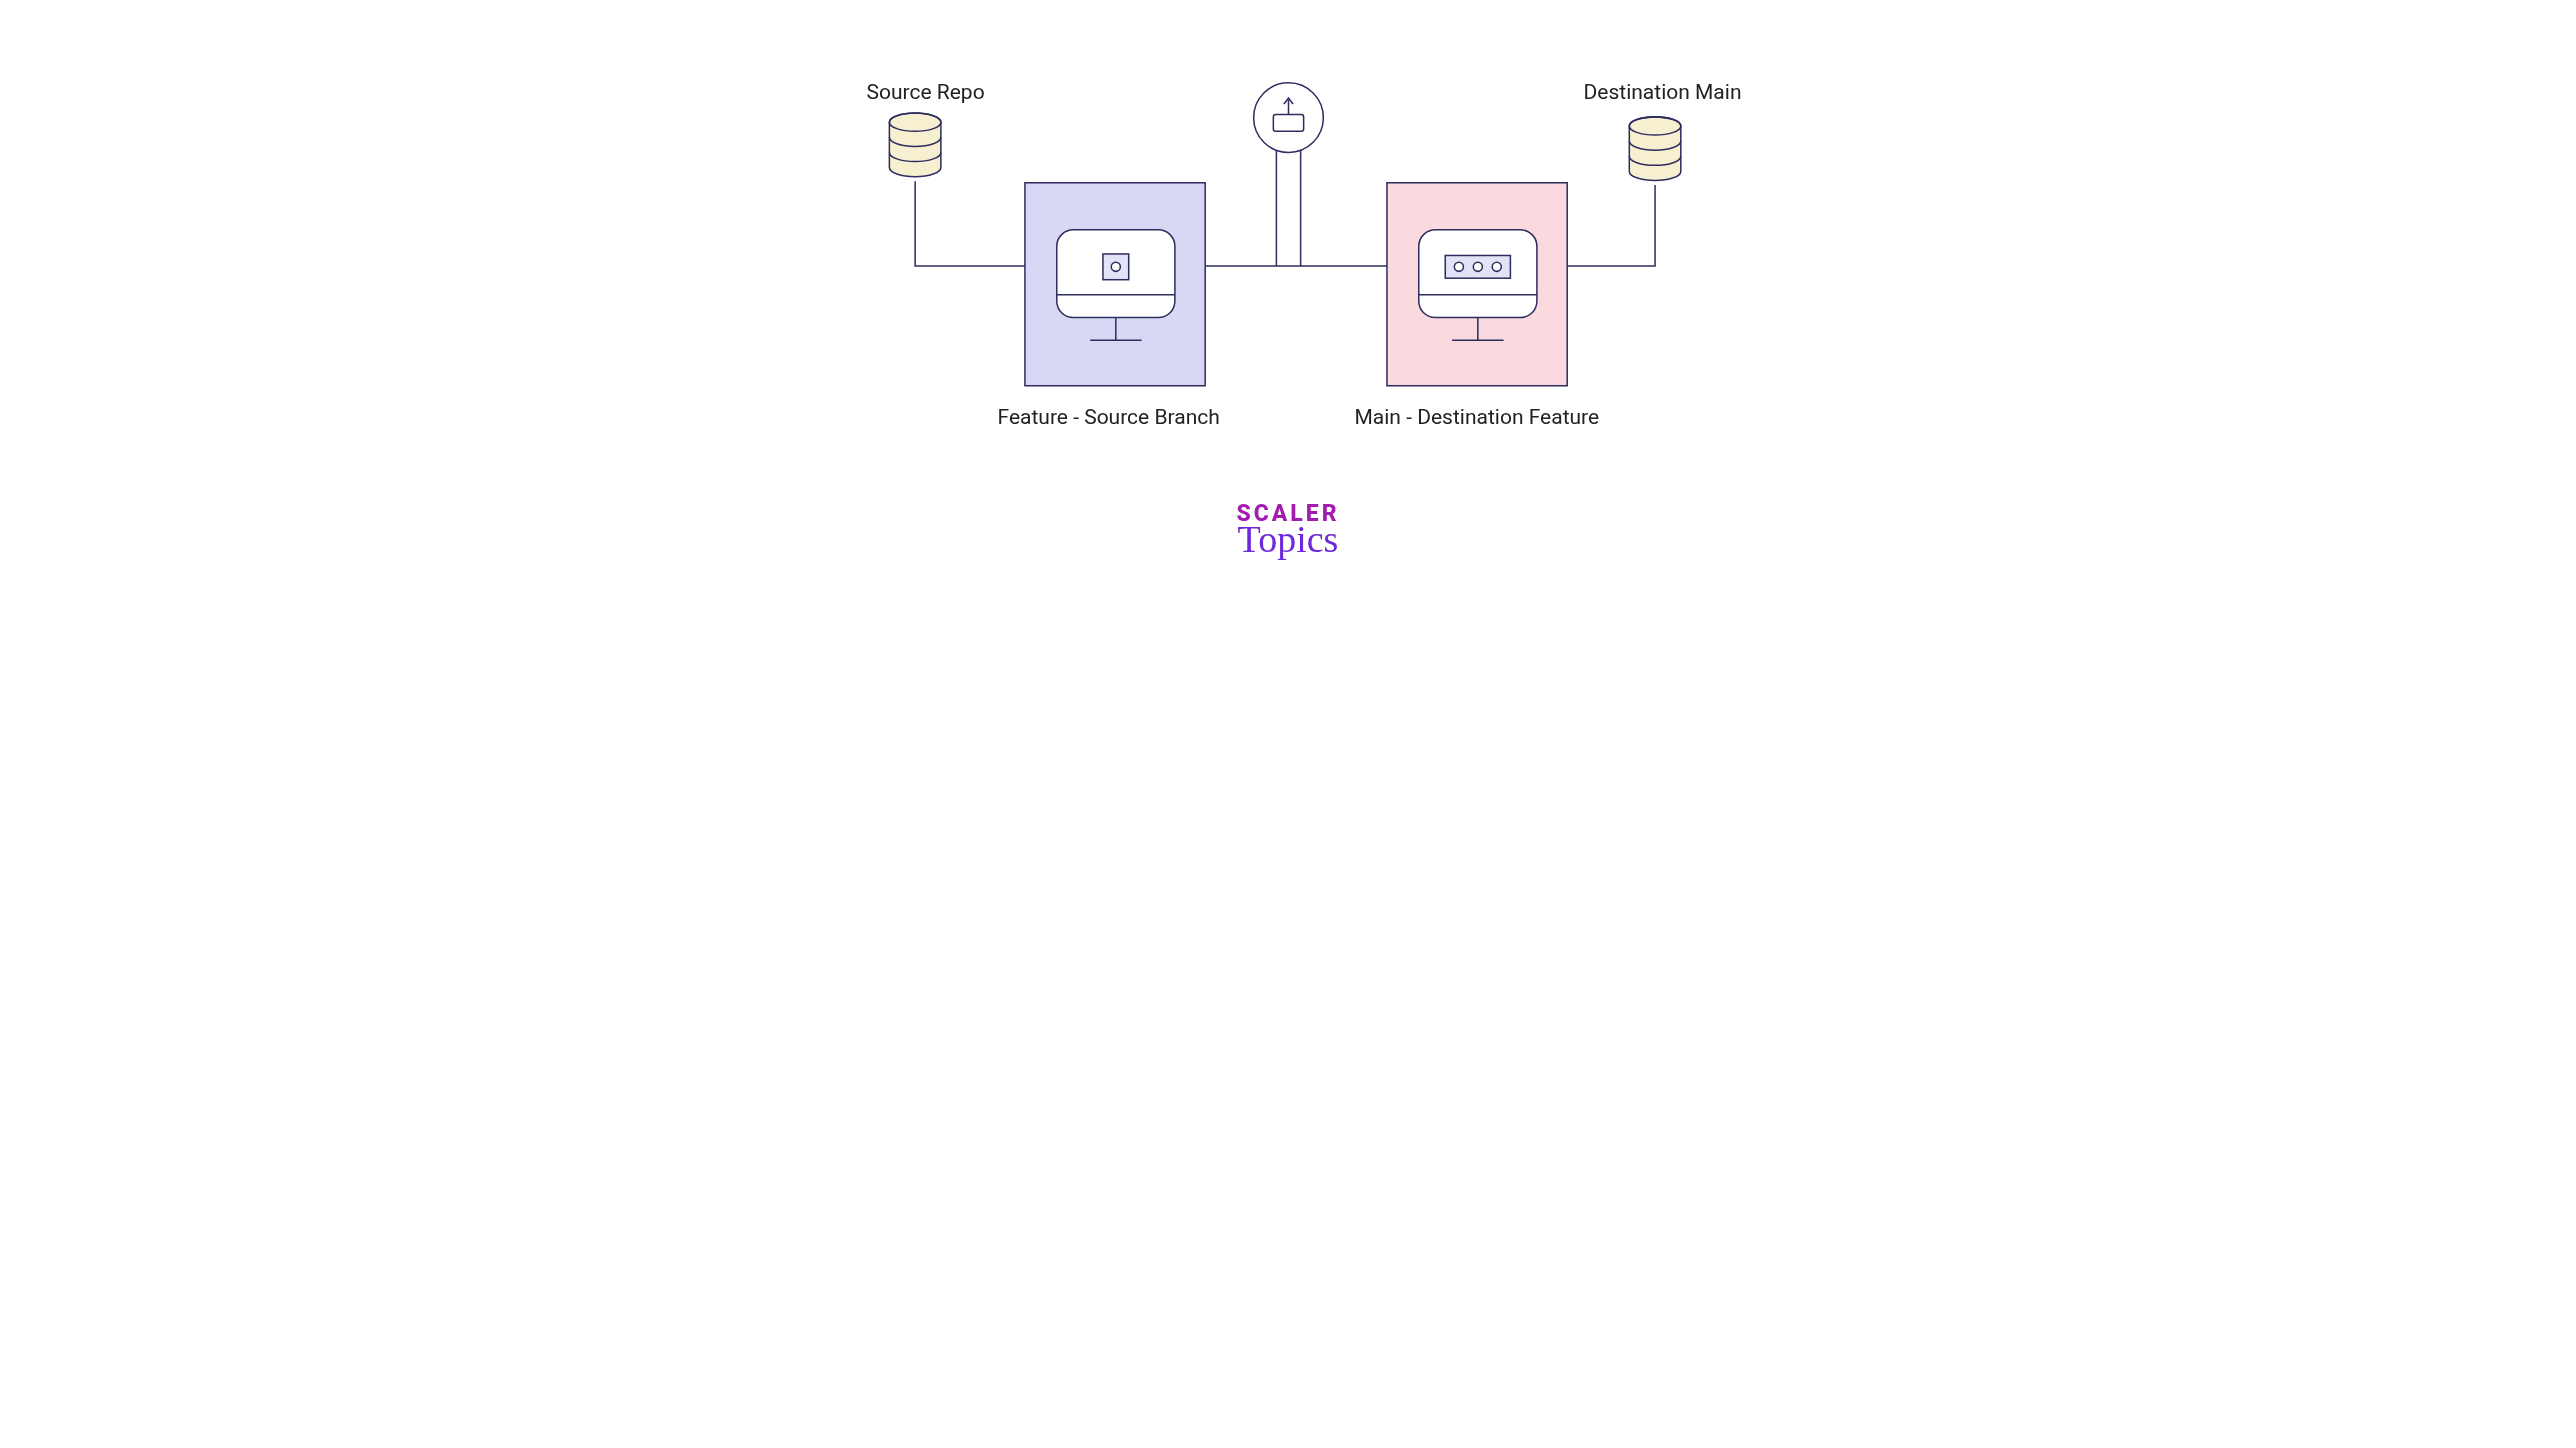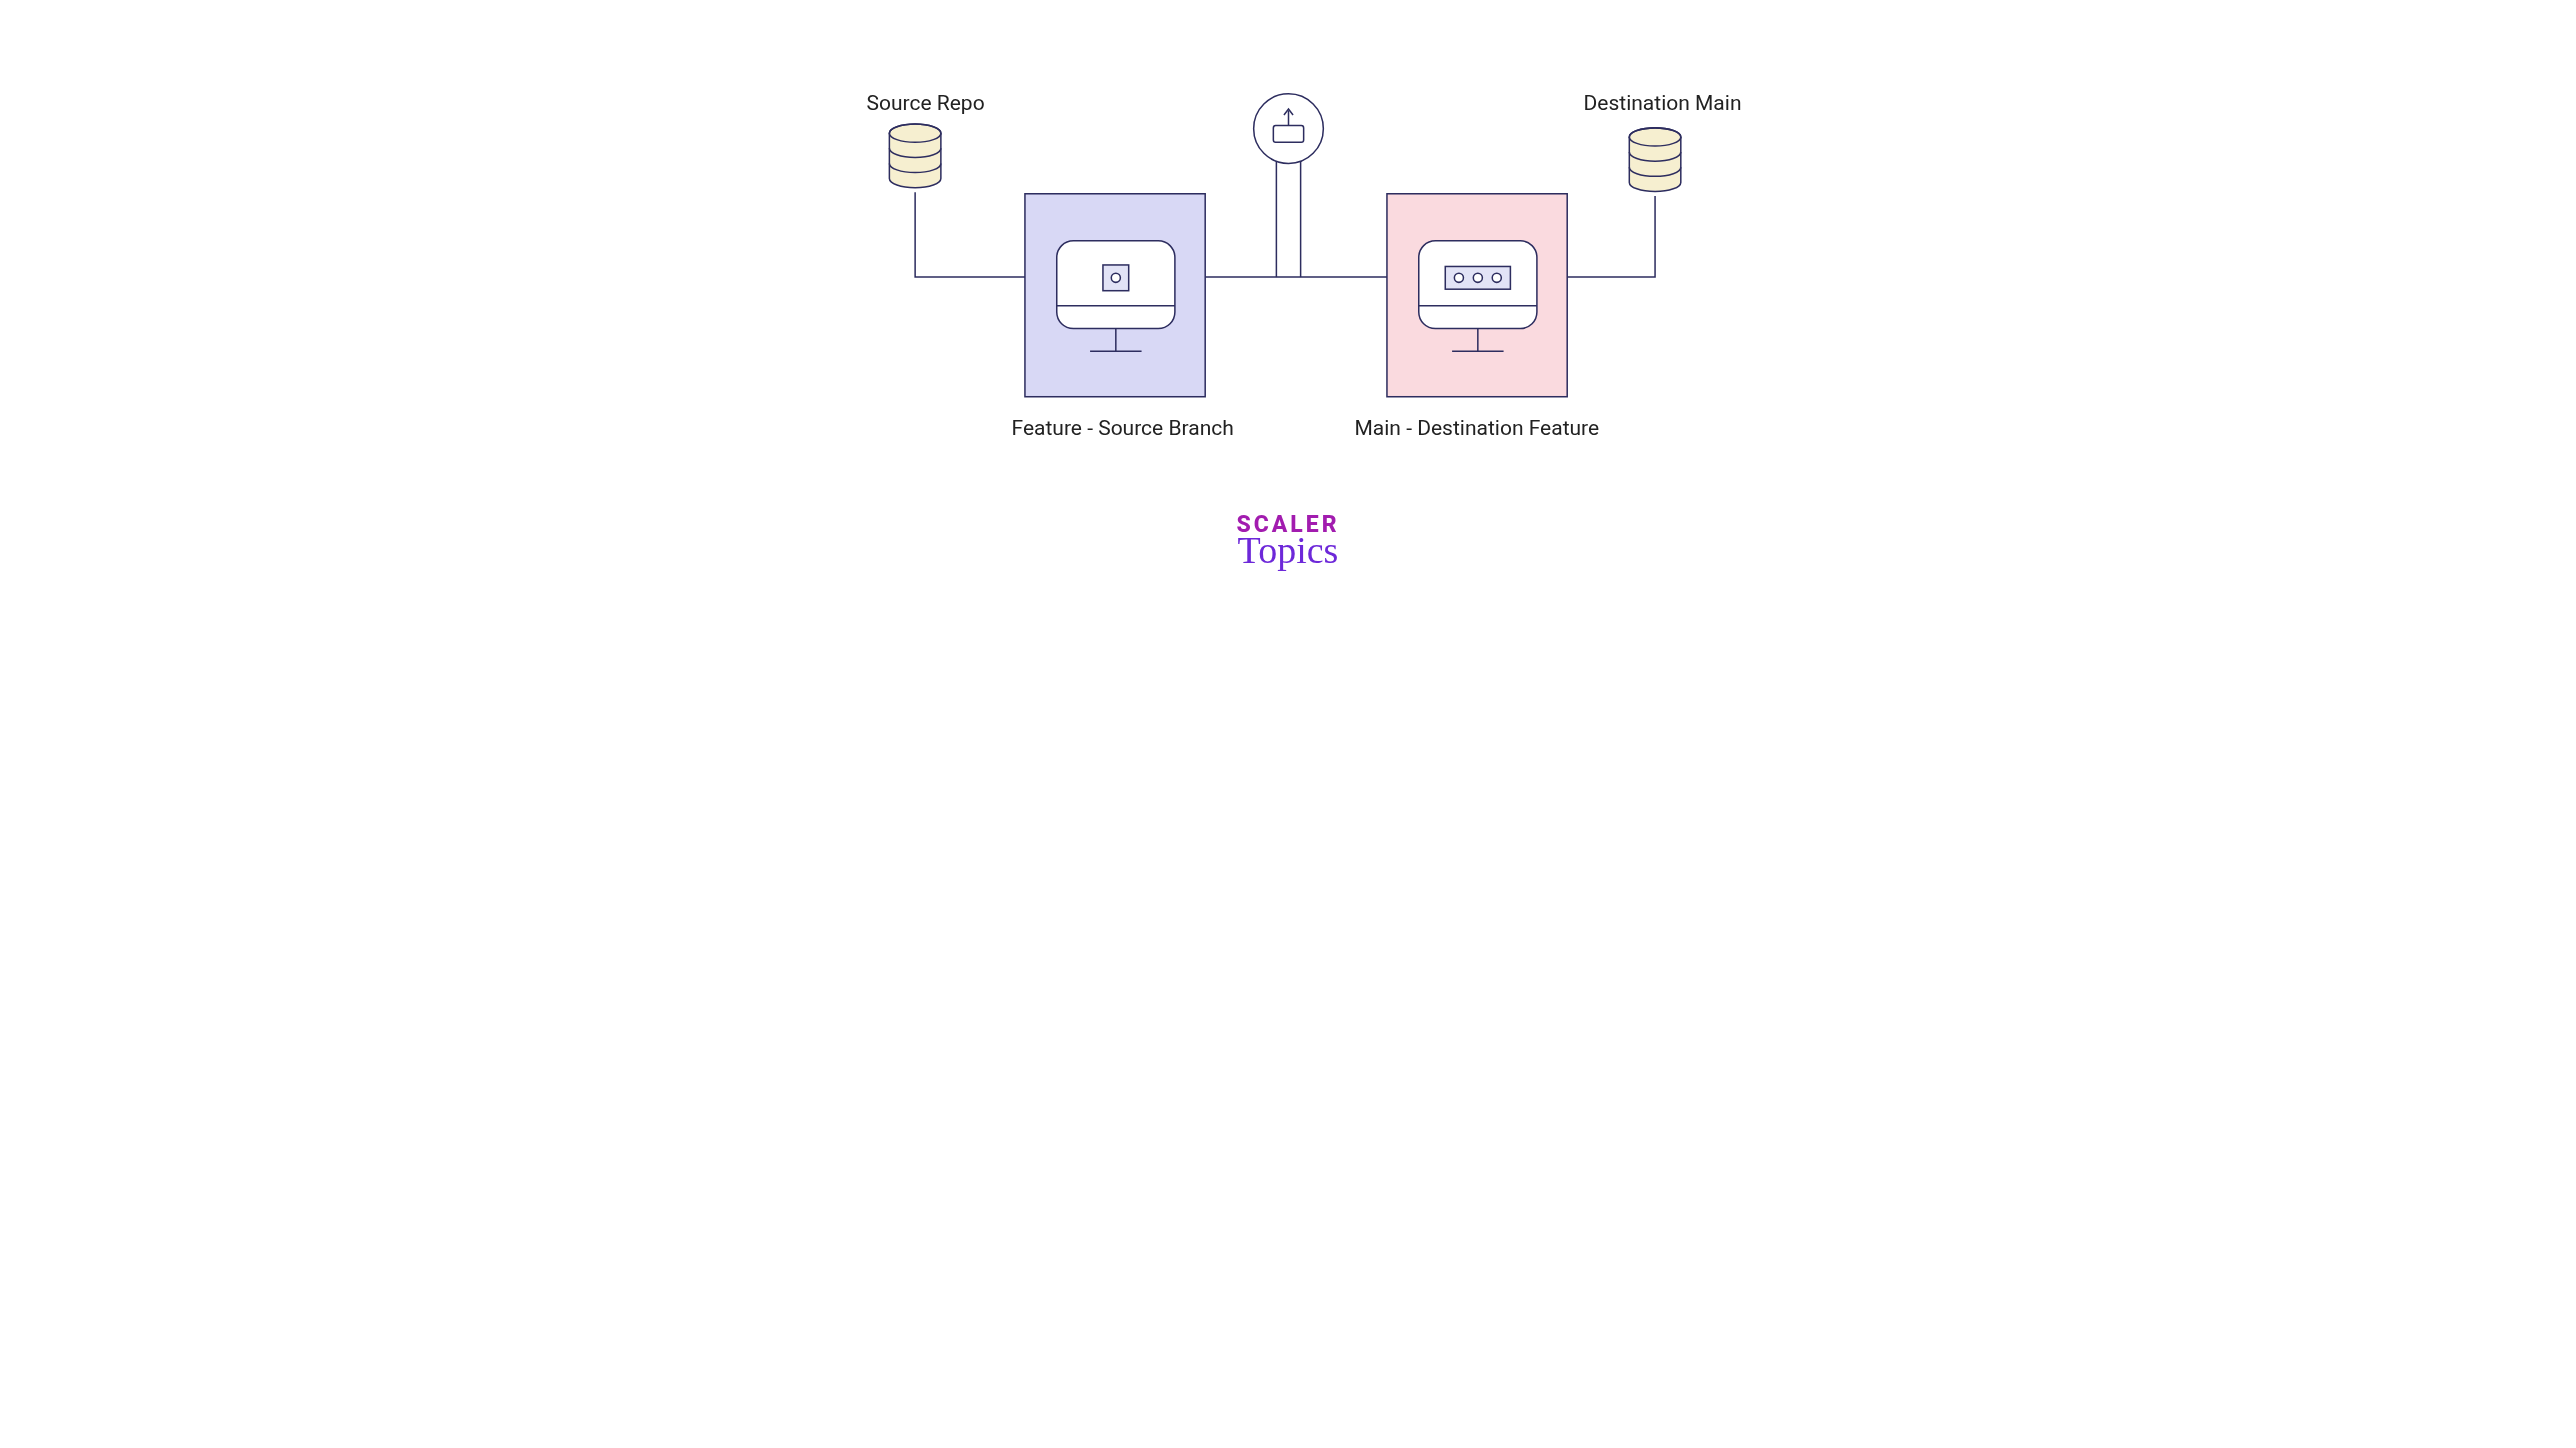--- a/index.html
+++ b/index.html
@@ -8,21 +8,21 @@
     width: 100%;
     height: 100%;
     background: #ffffff;
     font-family: -apple-system, "Segoe UI", Roboto, "Helvetica Neue", Arial, sans-serif;
     color: #1f1f27;
   }
   .canvas {
     position: relative;
     width: 1103px;
     height: 618px;
-    margin: 12px auto;
+    margin: 1px auto;
     background: #ffffff;
   }
   .label {
     position: absolute;
     font-size: 21px;
     color: #222;
     white-space: nowrap;
   }
   svg.diagram {
     position: absolute;
@@ -118,21 +118,21 @@
 
       <rect x="708" y="150" width="40" height="22" rx="3" fill="#ffffff"></rect>
 
       <line x1="728" y1="150" x2="728" y2="130"></line>
       <polyline points="722,136 728,128 734,136" fill="none"></polyline>
     </g>
   </svg>
 
   <div class="label" style="left:130px; top:79px;">Source Repo</div>
   <div class="label" style="right:98px; top:79px; text-align:right;">Destination Main</div>
-  <div class="label" style="left:275px; top:404px;">Feature - Source Branch</div>
+  <div class="label" style="left:261px; top:404px;">Feature - Source Branch</div>
   <div class="label" style="left:618px; top:404px;">Main - Destination Feature</div>
 
   <div class="logo">
     <div class="word-scaler">SCALER</div>
     <div class="word-topics">Topics</div>
   </div>
 </div>
 
 
 </body></html>

